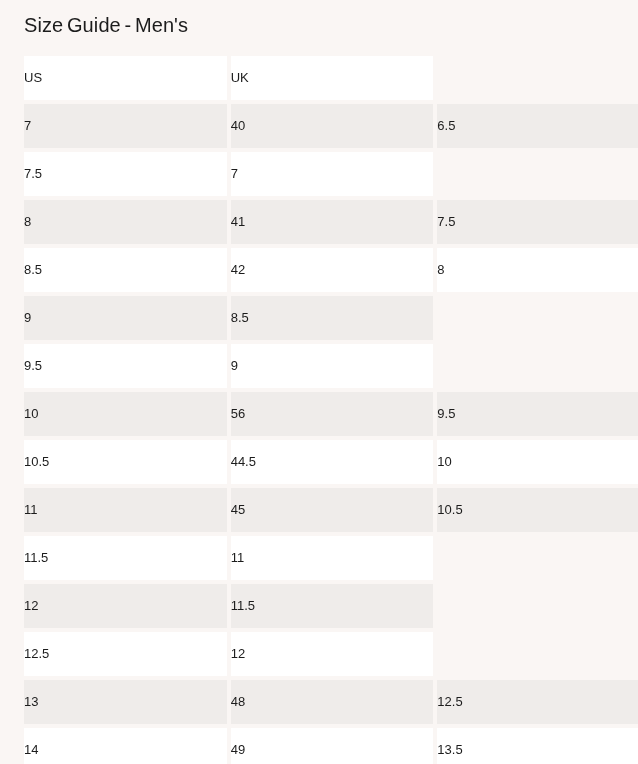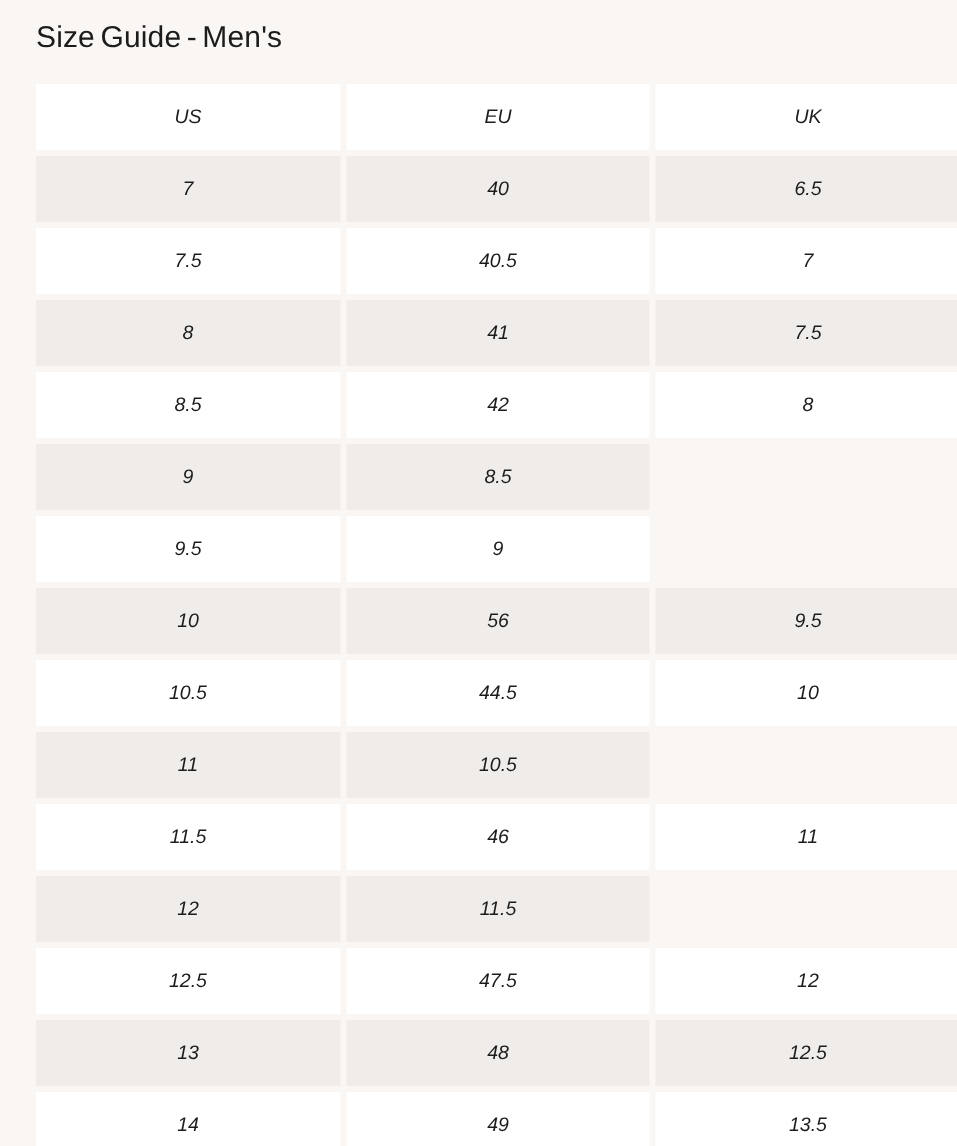--- a/index.html
+++ b/index.html
@@ -19,52 +19,48 @@
     letter-spacing:0.1px; word-spacing:-2px; color:#1c1c1c;
     white-space:nowrap;
   }
   .size-table {
     position:absolute; left:24px; top:56px;
     display:flex; flex-direction:column; gap:4.5px;
   }
   .row { display:flex; gap:4px; }
   .cell {
     width:202.67px; height:43.5px; line-height:43.5px;
-    text-align:center;
     font-size:13px; color:#1c1c1c;
     background:#ffffff;
-    font-style:italic;
   }
   .row.head .cell { background:#ffffff; }
   .row.shade .cell { background:#efecea; }
   .row.plain .cell { background:#ffffff; }
 </style>
 </head>
 <body>
 
 <div class="page">
 
   <h1 class="page-title">Size Guide - Men's</h1>
 
   <div class="size-table">
 
     <div class="row head">
       <div class="cell">US</div>
-      <div class="cell">EU</div>
       <div class="cell">UK</div>
     </div>
 
     <div class="row shade">
       <div class="cell">7</div>
       <div class="cell">40</div>
       <div class="cell">6.5</div>
     </div>
     <div class="row plain">
       <div class="cell">7.5</div>
-      <div class="cell">40.5</div>
       <div class="cell">7</div>
     </div>
     <div class="row shade">
       <div class="cell">8</div>
       <div class="cell">41</div>
       <div class="cell">7.5</div>
     </div>
     <div class="row plain">
       <div class="cell">8.5</div>
       <div class="cell">42</div>
@@ -83,34 +79,33 @@
       <div class="cell">56</div>
       <div class="cell">9.5</div>
     </div>
     <div class="row plain">
       <div class="cell">10.5</div>
       <div class="cell">44.5</div>
       <div class="cell">10</div>
     </div>
     <div class="row shade">
       <div class="cell">11</div>
+      <div class="cell">45</div>
       <div class="cell">10.5</div>
     </div>
     <div class="row plain">
       <div class="cell">11.5</div>
-      <div class="cell">46</div>
       <div class="cell">11</div>
     </div>
     <div class="row shade">
       <div class="cell">12</div>
       <div class="cell">11.5</div>
     </div>
     <div class="row plain">
       <div class="cell">12.5</div>
-      <div class="cell">47.5</div>
       <div class="cell">12</div>
     </div>
     <div class="row shade">
       <div class="cell">13</div>
       <div class="cell">48</div>
       <div class="cell">12.5</div>
     </div>
     <div class="row plain">
       <div class="cell">14</div>
       <div class="cell">49</div>

